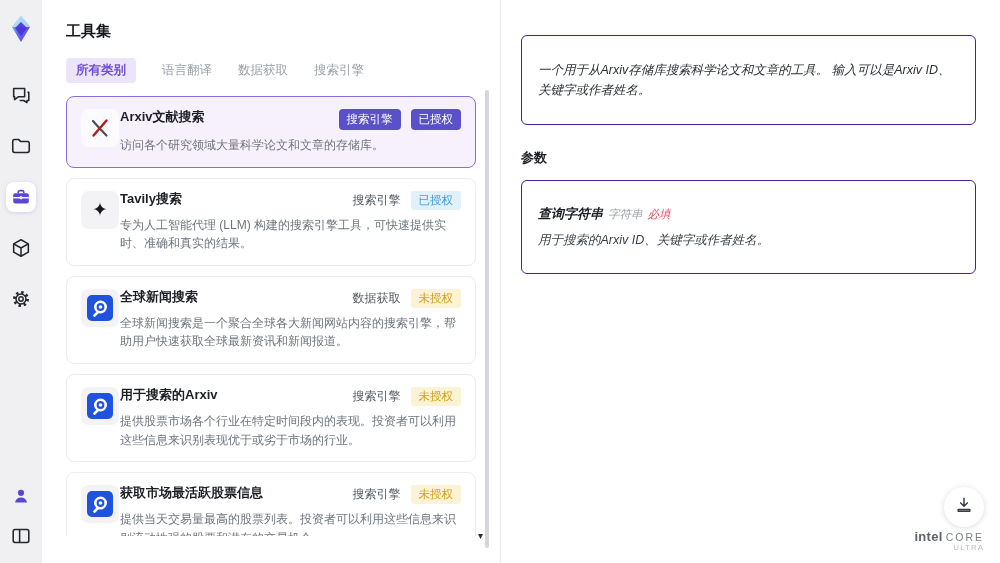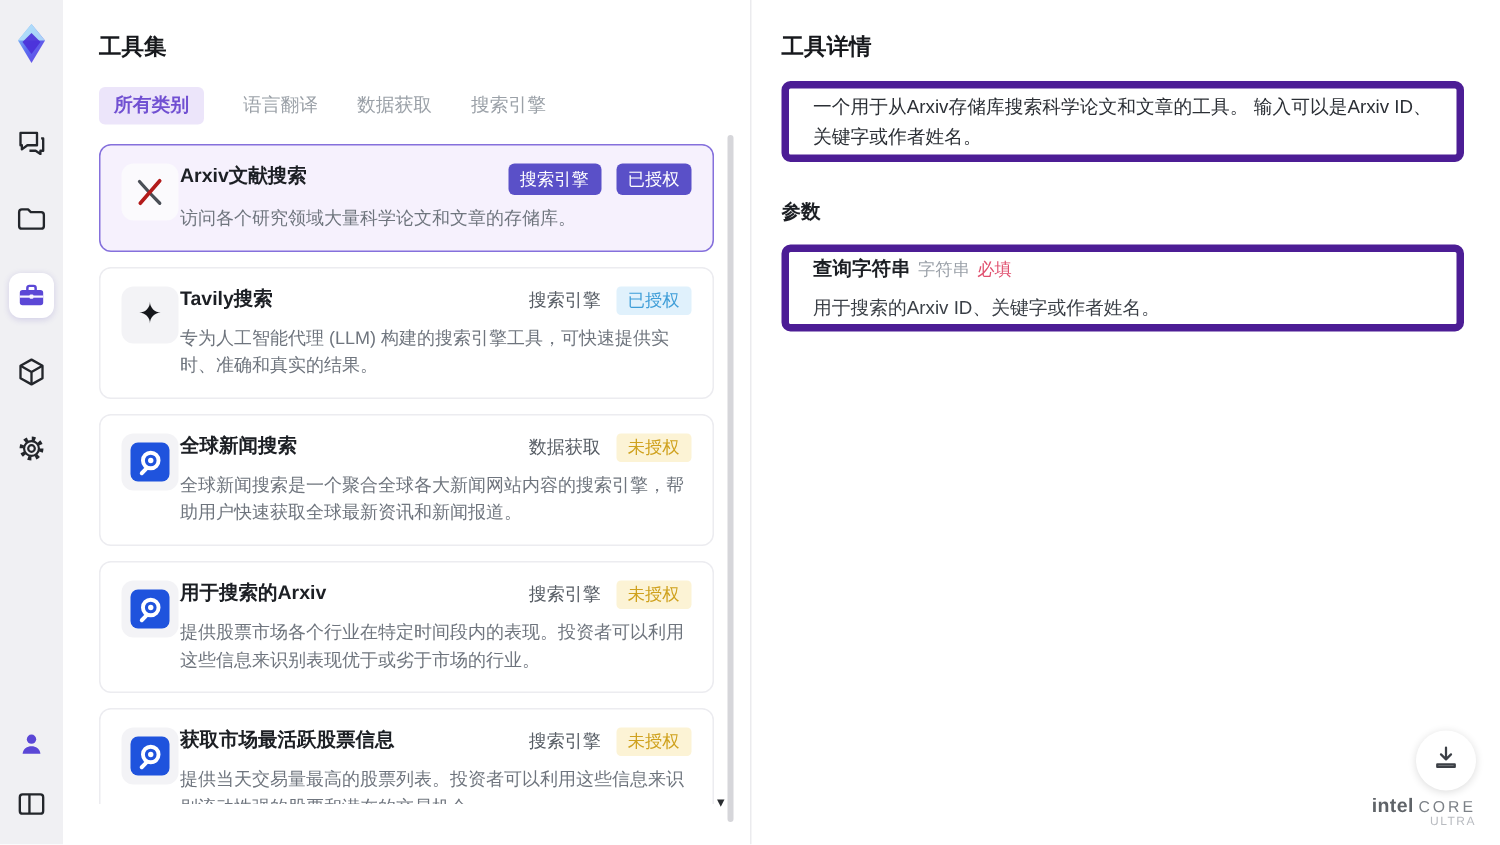--- a/index.html
+++ b/index.html
@@ -45,22 +45,22 @@
   .tool-desc { margin-top:6px; font-size:12px; color:#6f757e; line-height:1.55; }
   .scroll-more { position:absolute; left:436px; top:530px; font-size:10px; color:#2a2d31; }
   .scrollbar { position:absolute; left:443px; top:90px; width:4px; height:458px;
     background:#d6d6da; border-radius:2px; cursor:pointer; }
 
   
   .detail-panel { position:absolute; left:500px; top:0; width:500px; height:563px; background:#fff;
     border-left:1px solid #ebebee; padding:22px 24px 0 20px; }
   .detail-title { font-size:15px; font-weight:bold; color:#17191d; }
   .section-h { font-size:13px; font-weight:bold; color:#1c1f24; margin-top:24px; }
-  .info-box { margin-top:13px; border:5px solid #4c1d95; border-radius:6px; background:#fff;
-    padding:2px 16px; }
+  .info-box { margin-top:13px; border:1px solid #4c1d95; border-radius:6px; background:#fff;
+    padding:24px 16px;font-style:italic; }
   .intro-text { font-size:12.5px; color:#2b2f35; line-height:1.6; }
   .param-head { display:flex; align-items:baseline; gap:5px; }
   .param-name { font-size:13px; font-weight:bold; color:#1c1f24; }
   .param-type { font-size:11.5px; color:#9aa0a8; }
   .param-req { font-size:11.5px; color:#e04f6e; }
   .param-desc { margin-top:9px; font-size:12.5px; color:#3a3f46; }
 
   
   .fab { position:absolute; right:16px; bottom:36px; width:40px; height:40px; border-radius:50%;
     background:#fff; box-shadow:0 1px 6px rgba(0,0,0,.14); display:flex; align-items:center;
@@ -265,21 +265,20 @@
         </div>
       </div>
 
     </div>
 
     <div class="scroll-more">▾</div>
     <div class="scrollbar"></div>
   </div>
 
   <div class="detail-panel">
-    <div class="detail-title">工具详情</div>
 
     <div class="info-box">
       <div class="intro-text">一个用于从Arxiv存储库搜索科学论文和文章的工具。 输入可以是Arxiv ID、关键字或作者姓名。</div>
     </div>
 
     <div class="section-h">参数</div>
     <div class="info-box">
       <div class="param-head">
         <span class="param-name">查询字符串</span>
         <span class="param-type">字符串</span>

